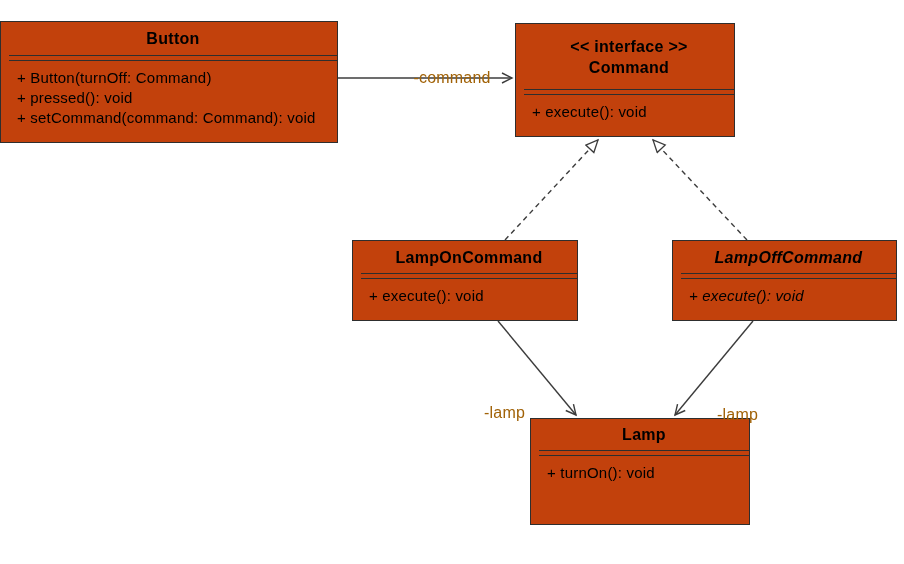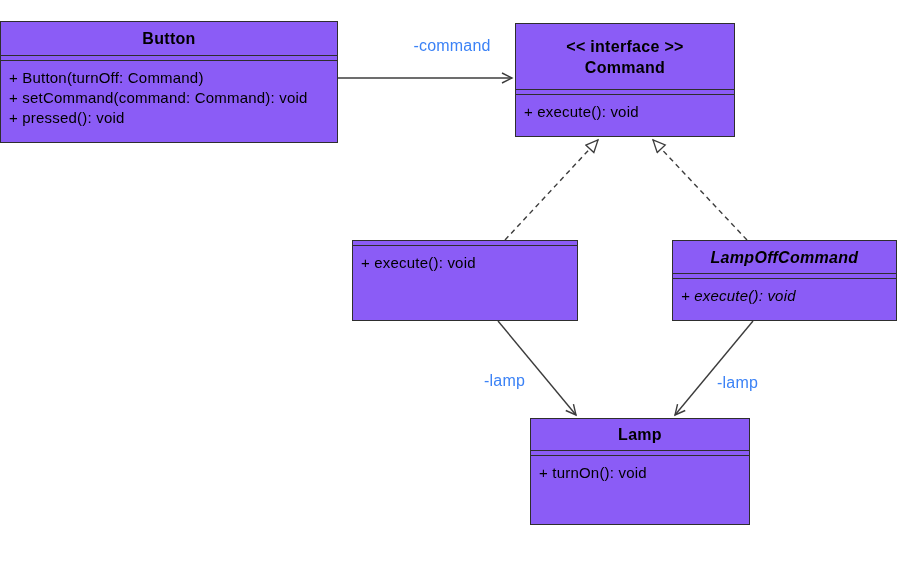--- a/index.html
+++ b/index.html
@@ -16,24 +16,25 @@
 
   svg.connectors {
     position: absolute;
     left: 0; top: 0;
     width: 904px; height: 564px;
     pointer-events: none;
   }
 
   .class-box {
     position: absolute;
-    background: #8b5cf6;
+    background: #c2410c;
     border: 1.5px solid #2e2e2e;
     display: flex;
     flex-direction: column;
+    padding-left: 8px;
   }
 
   .class-title {
     border-bottom: 1.5px solid #2e2e2e;
     display: flex;
     flex-direction: column;
     justify-content: center;
     text-align: center;
     font-weight: bold;
     font-size: 16px;
@@ -54,22 +55,23 @@
     font-size: 15px;
     line-height: 20px;
     letter-spacing: 0.2px;
     text-align: left;
   }
 
   .edge-label {
     position: absolute;
     font-size: 16px;
     letter-spacing: 0.2px;
-    color: #3b82f6;
+    color: #a16207;
     white-space: nowrap;
+    margin-top: 32px;
   }
 </style>
 </head>
 <body>
 
 <div class="canvas">
 
   <svg class="connectors" viewBox="0 0 904 564" xmlns="http://www.w3.org/2000/svg">
     <defs>
       <marker id="openArrow" markerWidth="14" markerHeight="14" refX="11" refY="6" orient="auto" markerUnits="userSpaceOnUse">
@@ -98,37 +100,40 @@
     </g>
   </svg>
 
   <div class="class-box" style="left:0px; top:21px; width:338px; height:122px;">
     <div class="class-title" style="height:34px;">
       <span>Button</span>
     </div>
     <div class="class-attrs"></div>
     <div class="class-methods">
       <div>+ Button(turnOff: Command)</div>
+      <div>+ pressed(): void</div>
       <div>+ setCommand(command: Command): void</div>
-      <div>+ pressed(): void</div>
     </div>
   </div>
 
   <div class="class-box" style="left:515px; top:23px; width:220px; height:114px;">
     <div class="class-title" style="height:66px;">
       <span>&lt;&lt; interface &gt;&gt;</span>
       <span>Command</span>
     </div>
     <div class="class-attrs"></div>
     <div class="class-methods">
       <div>+ execute(): void</div>
     </div>
   </div>
 
   <div class="class-box" style="left:352px; top:240px; width:226px; height:81px;">
+    <div class="class-title" style="height:33px;">
+      <span>LampOnCommand</span>
+    </div>
     <div class="class-attrs"></div>
     <div class="class-methods">
       <div>+ execute(): void</div>
     </div>
   </div>
 
   <div class="class-box" style="left:672px; top:240px; width:225px; height:81px;font-style:italic;">
     <div class="class-title" style="height:33px;">
       <span>LampOffCommand</span>
     </div>

